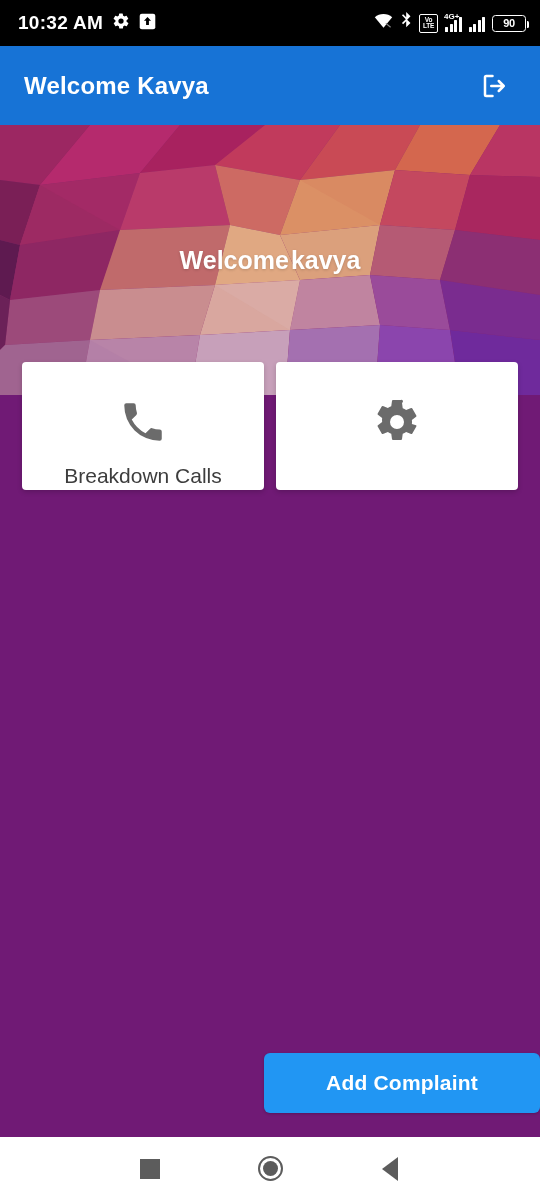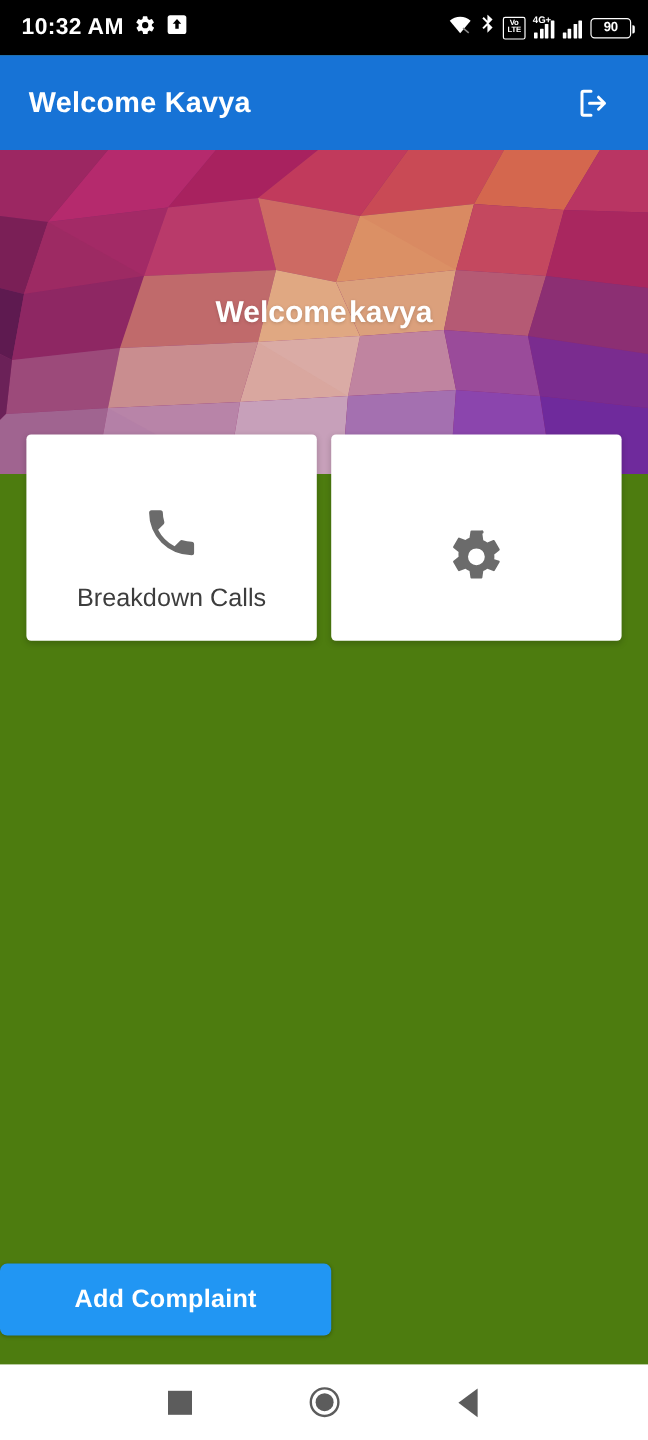--- a/index.html
+++ b/index.html
@@ -2,21 +2,21 @@
 <html><head>
 <meta charset="utf-8">
 <style>
   * { margin:0; padding:0; box-sizing:border-box; }
   html, body {
     width:540px; height:1200px;
     background:#eeeeee;
     font-family:"Liberation Sans", sans-serif;
     overflow:hidden;
   }
-  .phone { position:relative; width:540px; height:1200px; background:#4d7c0f;text-decoration:underline; }
+  .phone { position:relative; width:540px; height:1200px; background:#701a75;text-decoration:underline; }
 
   
   .statusbar {
     position:absolute; top:0; left:0; width:540px; height:46px;
     background:#000000; display:flex; align-items:center;
     padding:0 14px 0 18px; color:#ffffff;
   }
   .sb-left { display:flex; align-items:center; gap:9px; }
   .sb-time { font-size:19px; font-weight:bold; letter-spacing:.3px; color:#fff; }
   .sb-right { margin-left:auto; display:flex; align-items:center; gap:7px; }
@@ -67,34 +67,33 @@
     font-size:25px; font-weight:bold; color:#ffffff; line-height:1.28;
     text-shadow:0 1px 3px rgba(0,0,0,.18);
   }
 
   
   .cards {
     position:absolute; top:362px; left:0; width:540px;
     display:flex; gap:12px; padding:0 22px;
   }
   .card {
-    flex:1; height:172px; background:#ffffff; border-radius:4px;
+    flex:1; height:128px; background:#ffffff; border-radius:4px;
     box-shadow:0 2px 5px rgba(0,0,0,.18);
     display:flex; flex-direction:column; align-items:center;
     padding-top:32px;
-    justify-content:center;
   }
   .card-icon { height:56px; display:flex; align-items:center; justify-content:center; }
   .card-label {
     margin-top:14px; font-size:21px; color:#3d3d3d; text-align:center;
     line-height:1.28; padding:0 10px;
   }
 
   
-  .cta-wrap { position:absolute; left:0; top:1053px; width:499px; display:flex; justify-content:flex-start;border-radius:22px; }
+  .cta-wrap { position:absolute; left:0; top:1053px; width:540px; display:flex; justify-content:flex-end;border-radius:22px; }
   .cta {
     width:276px; height:60px; background:#2196f3; border:none; border-radius:6px;
     color:#ffffff; font-size:21px; font-weight:bold;
     font-family:"Liberation Sans", sans-serif;
     box-shadow:0 1px 3px rgba(0,0,0,.22); cursor:pointer; letter-spacing:.2px;
   }
 
   
   .navbar {
     position:absolute; left:0; top:1137px; width:540px; height:63px;

